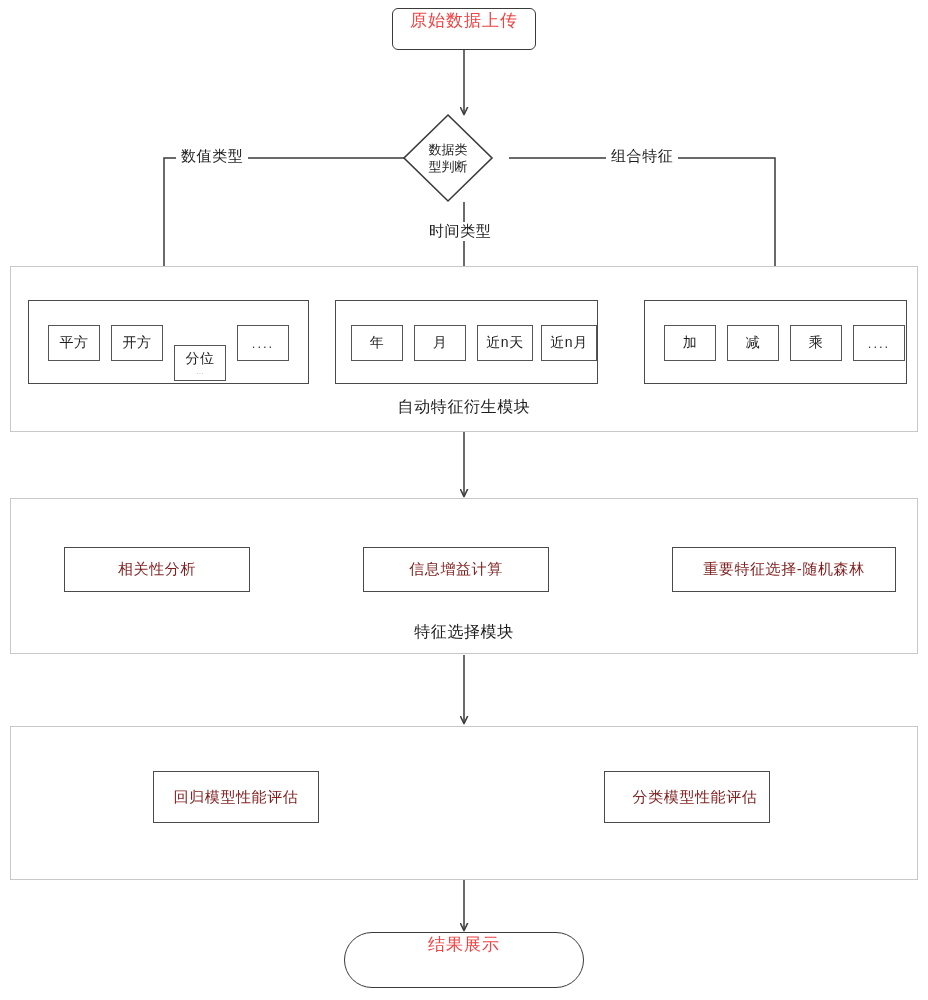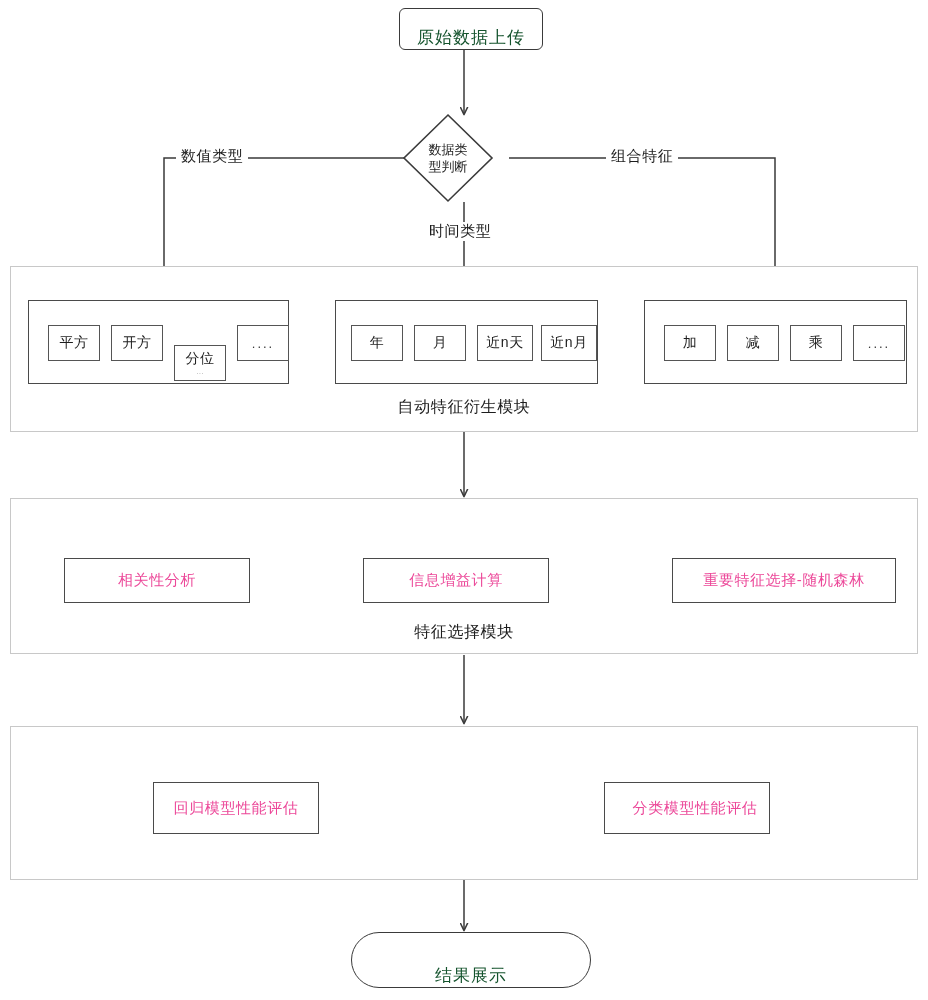--- a/index.html
+++ b/index.html
@@ -24,26 +24,25 @@
     left: 0;
     top: 0;
     width: 928px;
     height: 1000px;
     pointer-events: none;
   }
   .node {
     position: absolute;
     box-sizing: border-box;
     display: flex;
-    align-items: flex-end;
+    align-items: flex-start;
     justify-content: center;
     text-align: center;
     background: #ffffff;
-    color: #14532d;
-    margin-left: 7px;
+    color: #ef4444;
   }
   
   .n-start {
     border: 1.6px solid #3a3a3a;
     border-radius: 6px;
     font-size: 17px;
     letter-spacing: 1px;
   }
   
   .n-end {
@@ -125,23 +124,22 @@
   
   .proc {
     position: absolute;
     box-sizing: border-box;
     border: 1.5px solid #4a4a4a;
     background: #ffffff;
     display: flex;
     align-items: center;
     justify-content: center;
     font-size: 15px;
-    color: #ec4899;
+    color: #7f1d1d;
     letter-spacing: 0.6px;
-    margin-top: 11px;
   }
   
   .edge-label {
     position: absolute;
     font-size: 15px;
     color: #1d1d1d;
     background: #ffffff;
     padding: 0 5px;
     white-space: nowrap;
     letter-spacing: 0.6px;
@@ -189,21 +187,21 @@
       <div>型判断</div>
     </div>
   </div>
 
   <div class="edge-label" style="left:176px; top:147px;">数值类型</div>
   <div class="edge-label" style="left:606px; top:147px;">组合特征</div>
   <div class="edge-label" style="left:424px; top:222px;">时间类型</div>
 
   <div class="module" style="left:10px; top:266px; width:908px; height:166px;">
 
-    <div class="group-box" style="left:17px; top:33px; width:261px; height:84px;">
+    <div class="group-box" style="left:17px; top:33px; width:281px; height:84px;">
       <div class="leaf" style="left:19px; top:24px; width:52px; height:36px;">
         <span>平方</span>
       </div>
       <div class="leaf" style="left:82px; top:24px; width:52px; height:36px;">
         <span>开方</span>
       </div>
       <div class="leaf" style="left:145px; top:24px; width:52px; height:36px;margin-top:20px;">
         <span>分位</span>
         <span class="subtle">···</span>
       </div>

